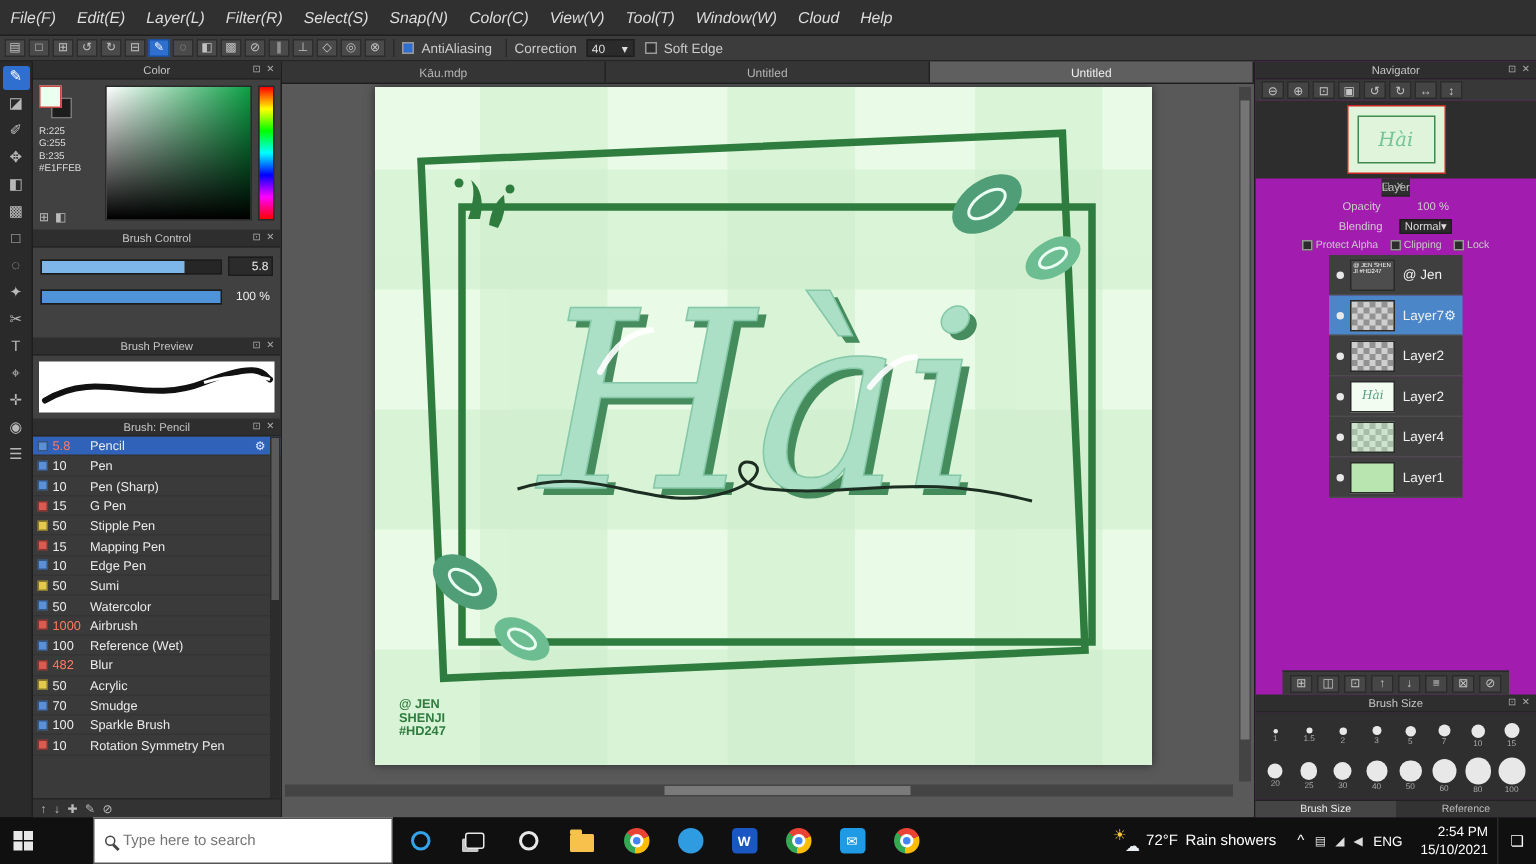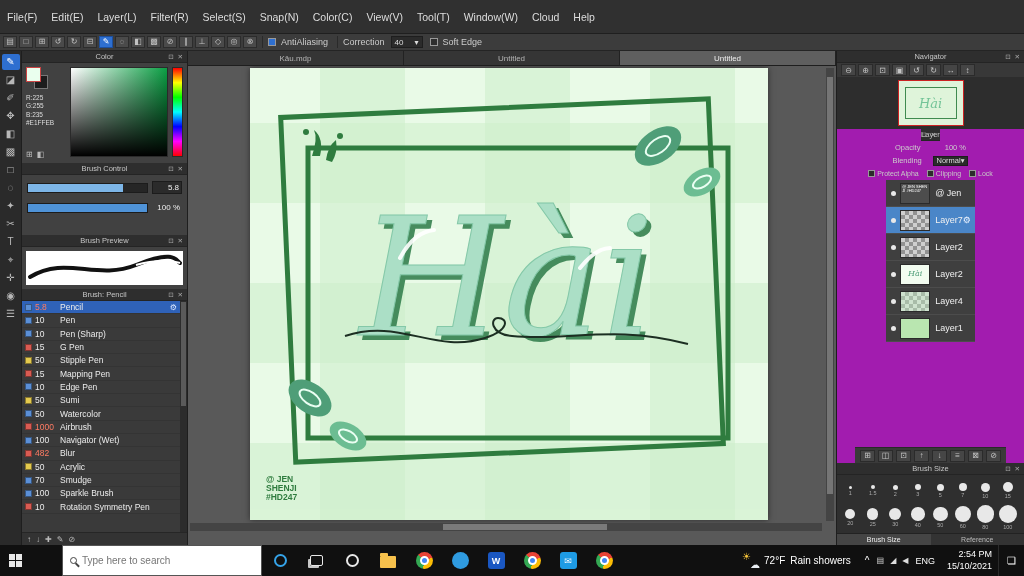--- a/index.html
+++ b/index.html
@@ -9,22 +9,22 @@
 
   
   .titlebar { height:18px; background:#0b0b10; display:flex; align-items:center; gap:6px;
     color:#e8e8e8; font-size:10.5px; padding-left:4px; flex:none; }
   .appicon { width:10px; height:10px; border-radius:2px; flex:none;
     background:linear-gradient(135deg,#e34c4c 0 40%,#ffffff 40% 60%,#3fa34f 60%); }
   .tspacer { flex:1; }
   .wbtn { width:28px; text-align:center; font-size:8px; color:#ccc; line-height:18px; }
 
   
-  .menubar { height:34px; background:#303030; display:flex; align-items:center; color:#ddd;
-    font-size:10.5px; border-bottom:1px solid #1f1f1f; flex:none; }
+  .menubar { height:24px; background:#303030; display:flex; align-items:center; color:#ddd;
+    font-size:10.5px; border-bottom:1px solid #1f1f1f; flex:none;font-style:italic; }
   .mitem { padding:0 7px; }
 
   
   .toolbar { height:17px; background:#3c3c3c; display:flex; align-items:center; gap:2px;
     padding:0 3px; border-bottom:1px solid #242424; font-size:9px; color:#ccc; flex:none; }
   .ticon { min-width:14px; height:12px; background:#4a4a4a; border:1px solid #2c2c2c; color:#c2c2c2;
     font-size:8px; line-height:10px; text-align:center; }
   .ticon.active { background:#2e6fd0; color:#fff; border-color:#1c4f9e; }
   .tsep { width:1px; height:12px; background:#2a2a2a; margin:0 3px; }
   .tcheck { width:8px; height:8px; border:1px solid #999; background:#2e2e2e; display:inline-block; margin-right:3px; }
@@ -366,21 +366,21 @@
               <span class="bname">Watercolor</span>
             </div>
             <div class="brow">
               <span class="bsw" style="background:#d95b52"></span>
               <span class="bnum" style="color:#ff7b63">1000</span>
               <span class="bname">Airbrush</span>
             </div>
             <div class="brow">
               <span class="bsw" style="background:#5b8fd6"></span>
               <span class="bnum" style="color:#ececec">100</span>
-              <span class="bname">Navigator (Wet)</span>
+              <span class="bname">Reference (Wet)</span>
             </div>
             <div class="brow">
               <span class="bsw" style="background:#d95b52"></span>
               <span class="bnum" style="color:#ff7b63">482</span>
               <span class="bname">Blur</span>
             </div>
             <div class="brow">
               <span class="bsw" style="background:#e3c94e"></span>
               <span class="bnum" style="color:#ececec">50</span>
               <span class="bname">Acrylic</span>

